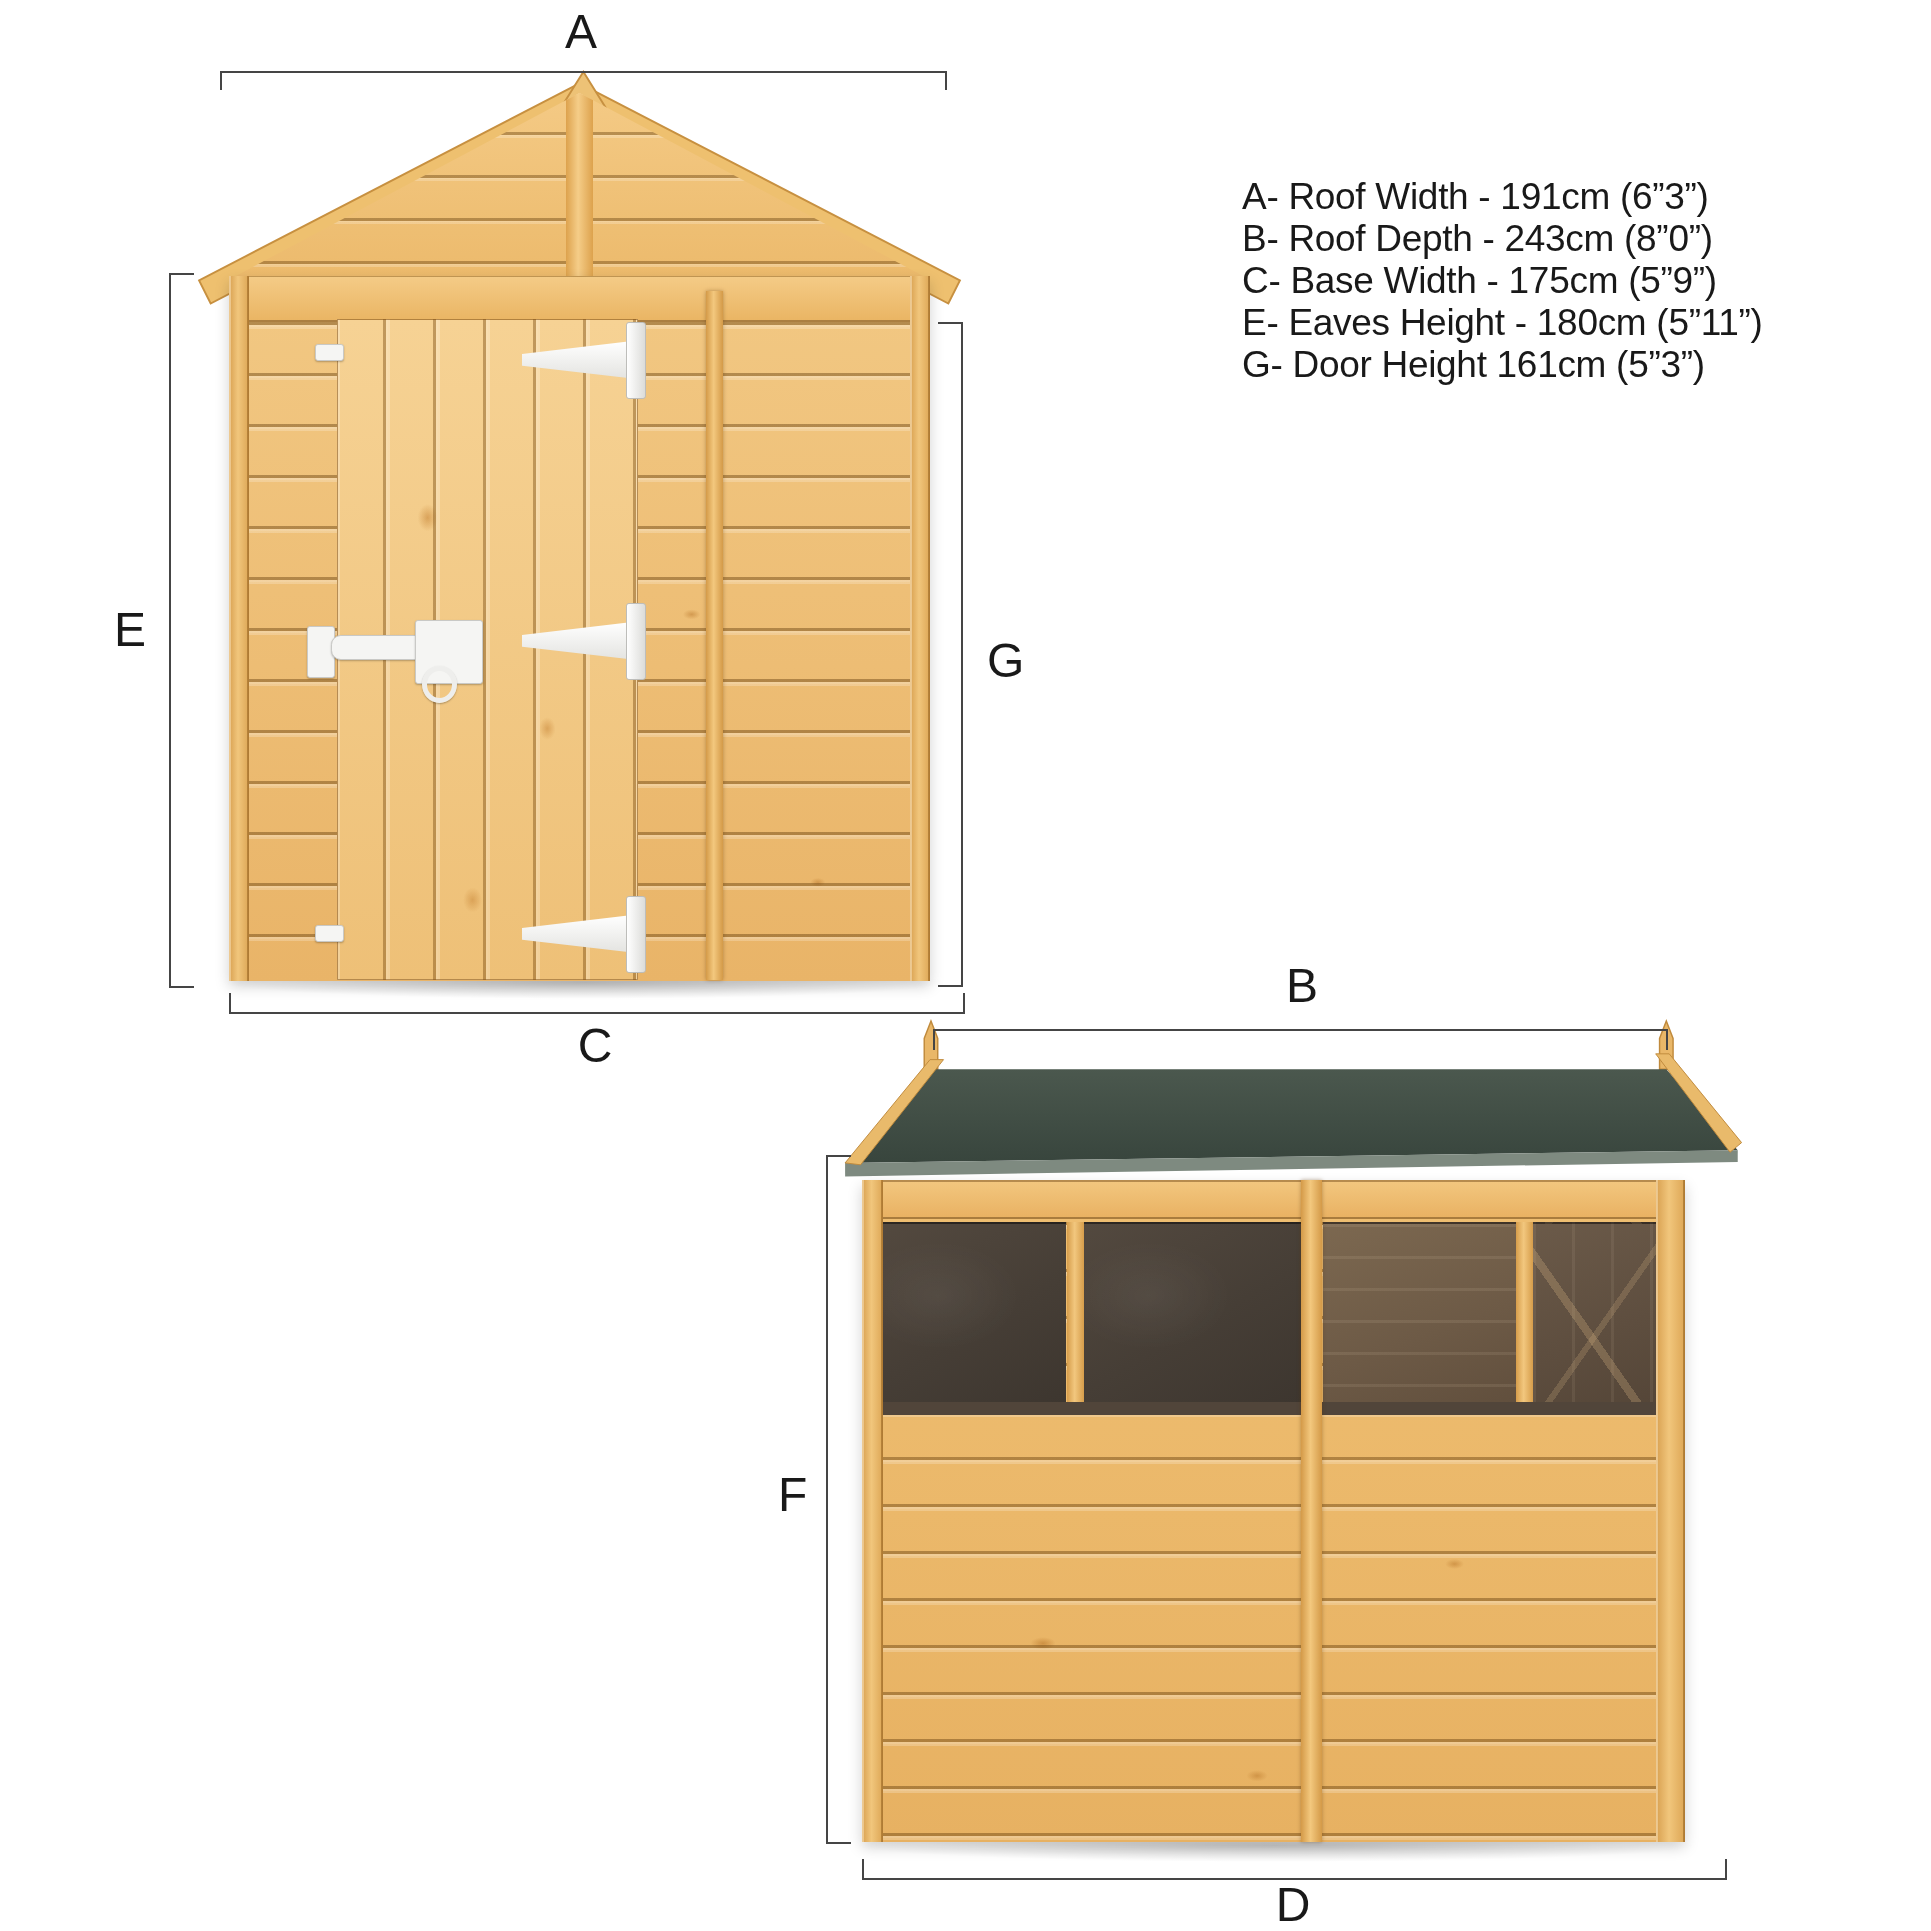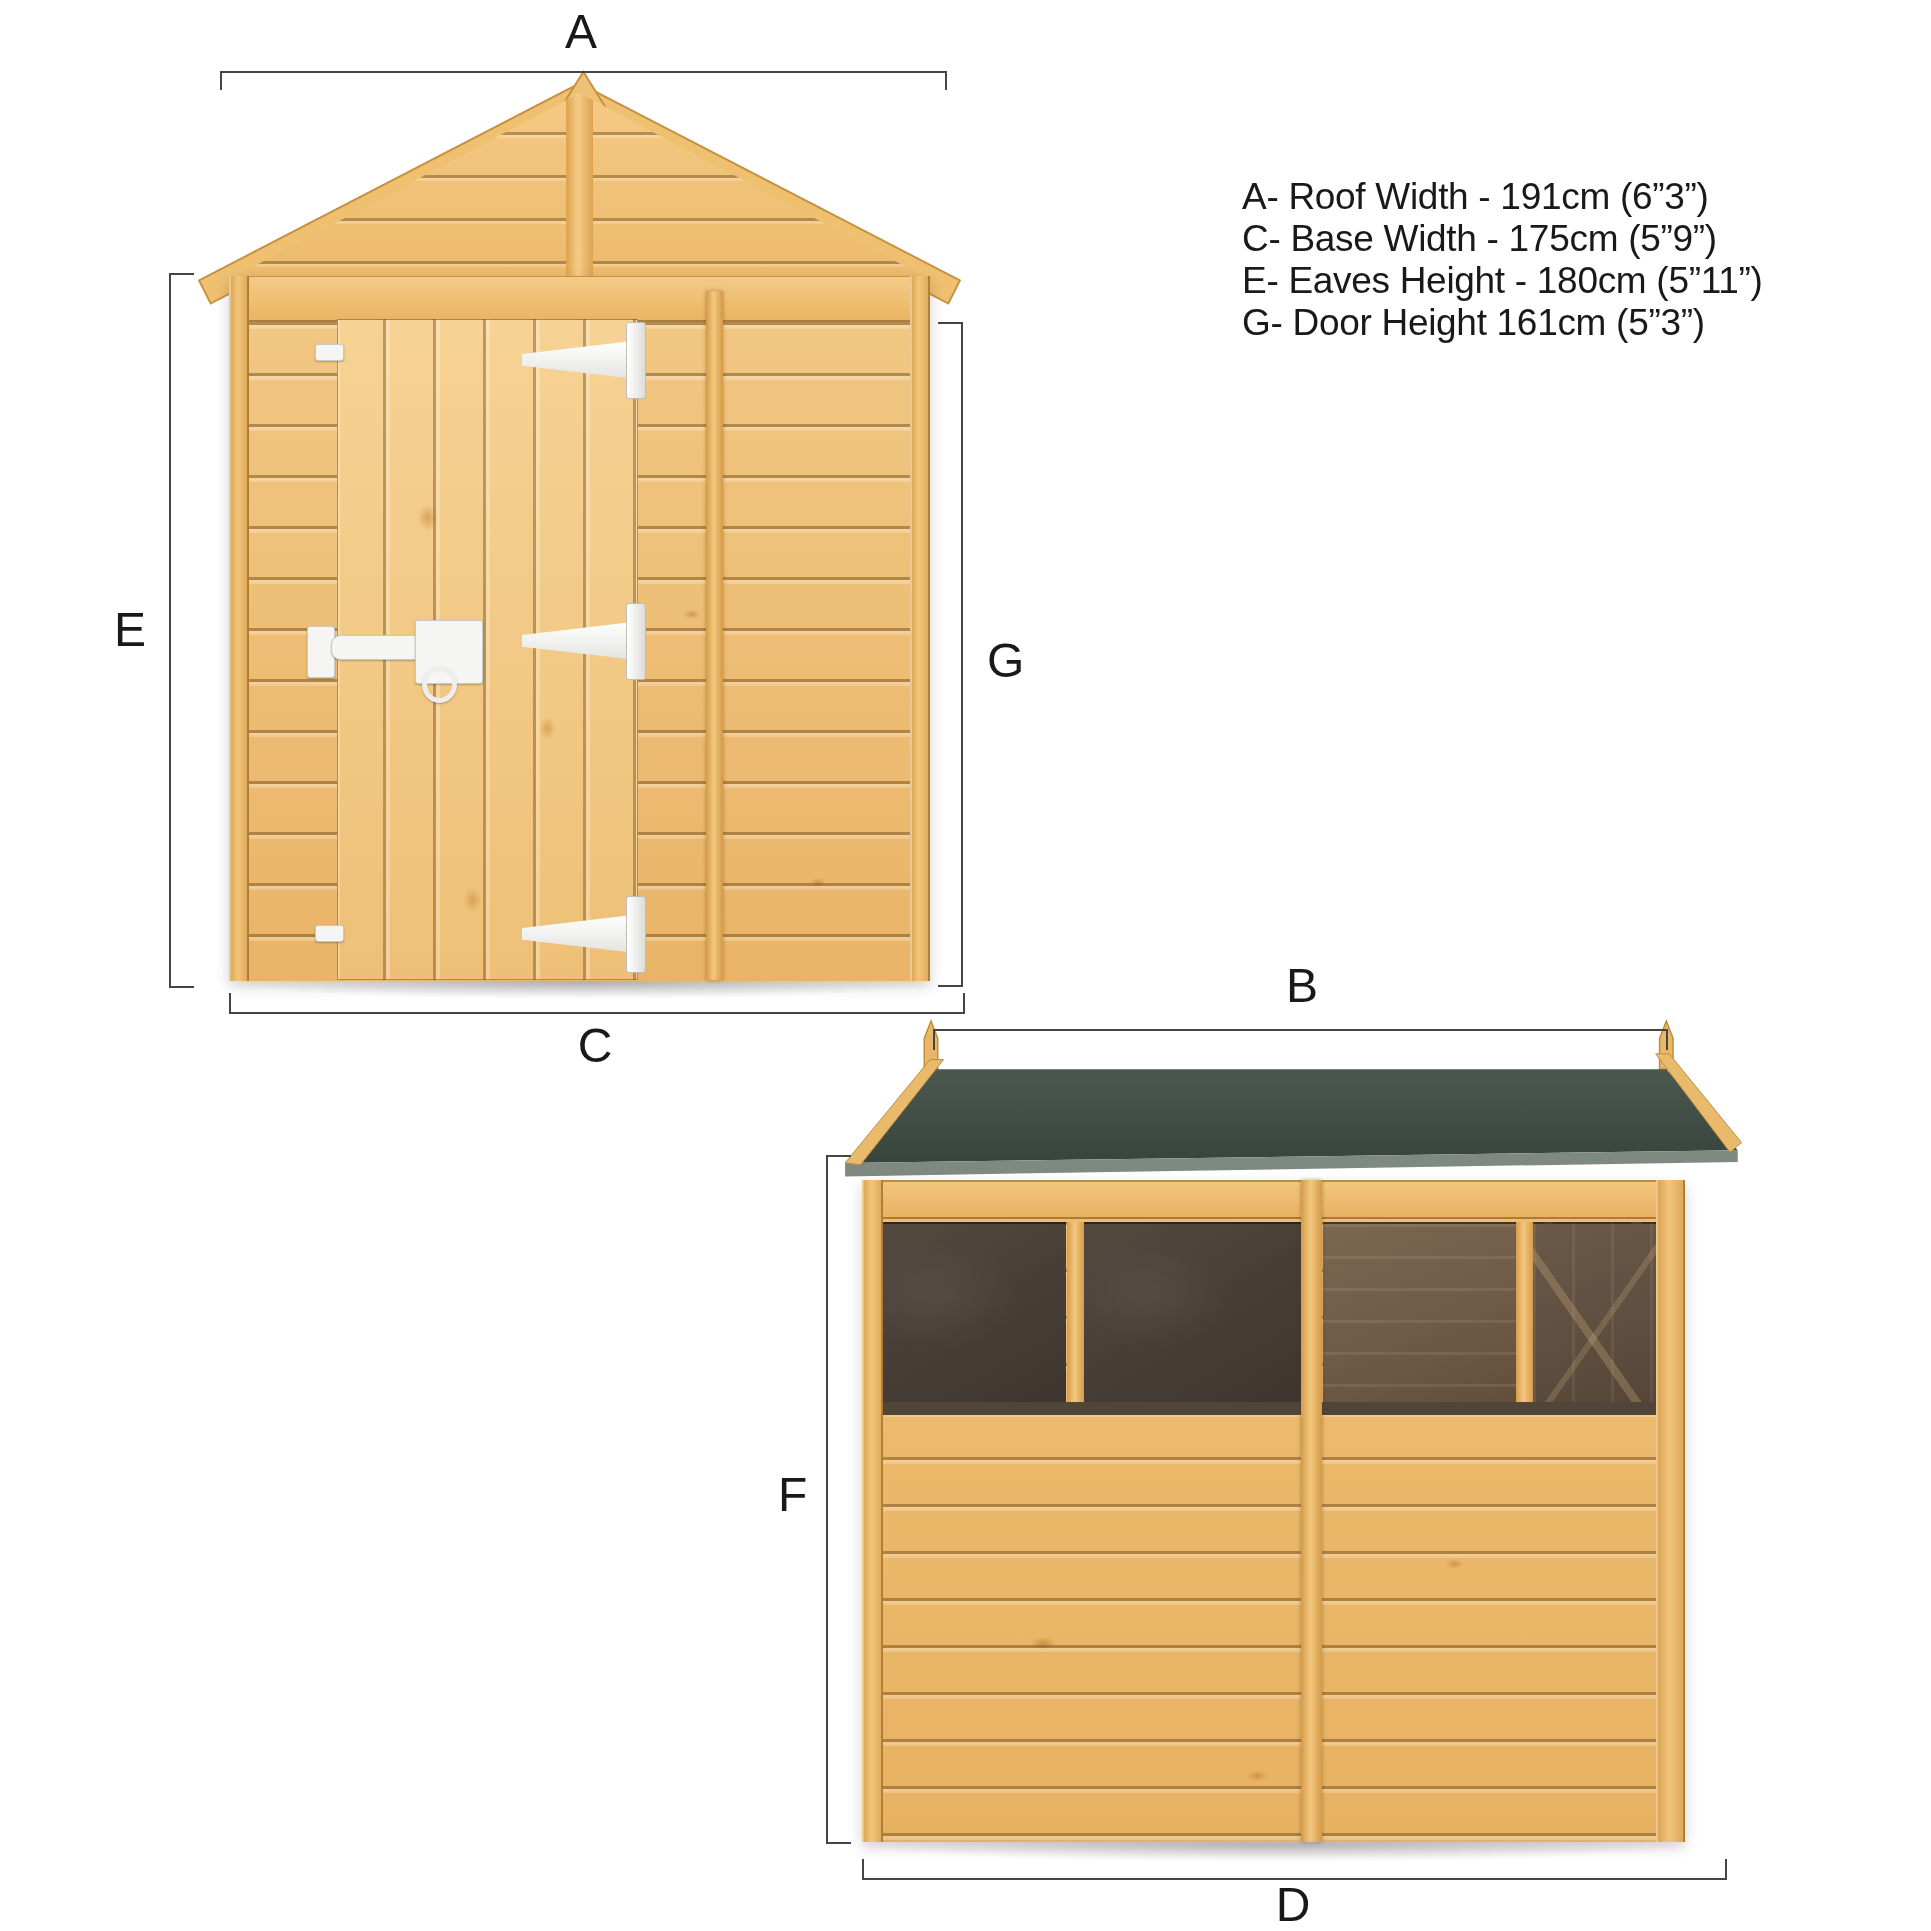--- a/index.html
+++ b/index.html
@@ -97,20 +97,21 @@
      background:linear-gradient(90deg,#d69d4b,#f2c77e 45%,#d69d4b);}
   .sill{position:absolute;left:13.5px;top:222px;width:788px;height:12.6px;background:#51453a;}
 </style>
 </head>
 <body>
 
 <div class="canvas">
 
   <div class="legend">
     <div>A- Roof Width - 191cm (6”3”)</div>
+    <div>B- Roof Depth - 243cm (8”0”)</div>
     <div>C- Base Width - 175cm (5”9”)</div>
     <div>E- Eaves Height - 180cm (5”11”)</div>
     <div>G- Door Height 161cm (5”3”)</div>
   </div>
 
   <div>
     <div class="shadow abs" style="left:217px;top:966px;width:734px;height:33px;"></div>
 
     <svg class="abs" style="left:145px;top:39px;" width="869" height="280" viewBox="0 0 900 290">
       <polygon points="450,46 56,250 68,274 450,74" fill="#eec06f" stroke="#c79040" stroke-width="2"></polygon>

